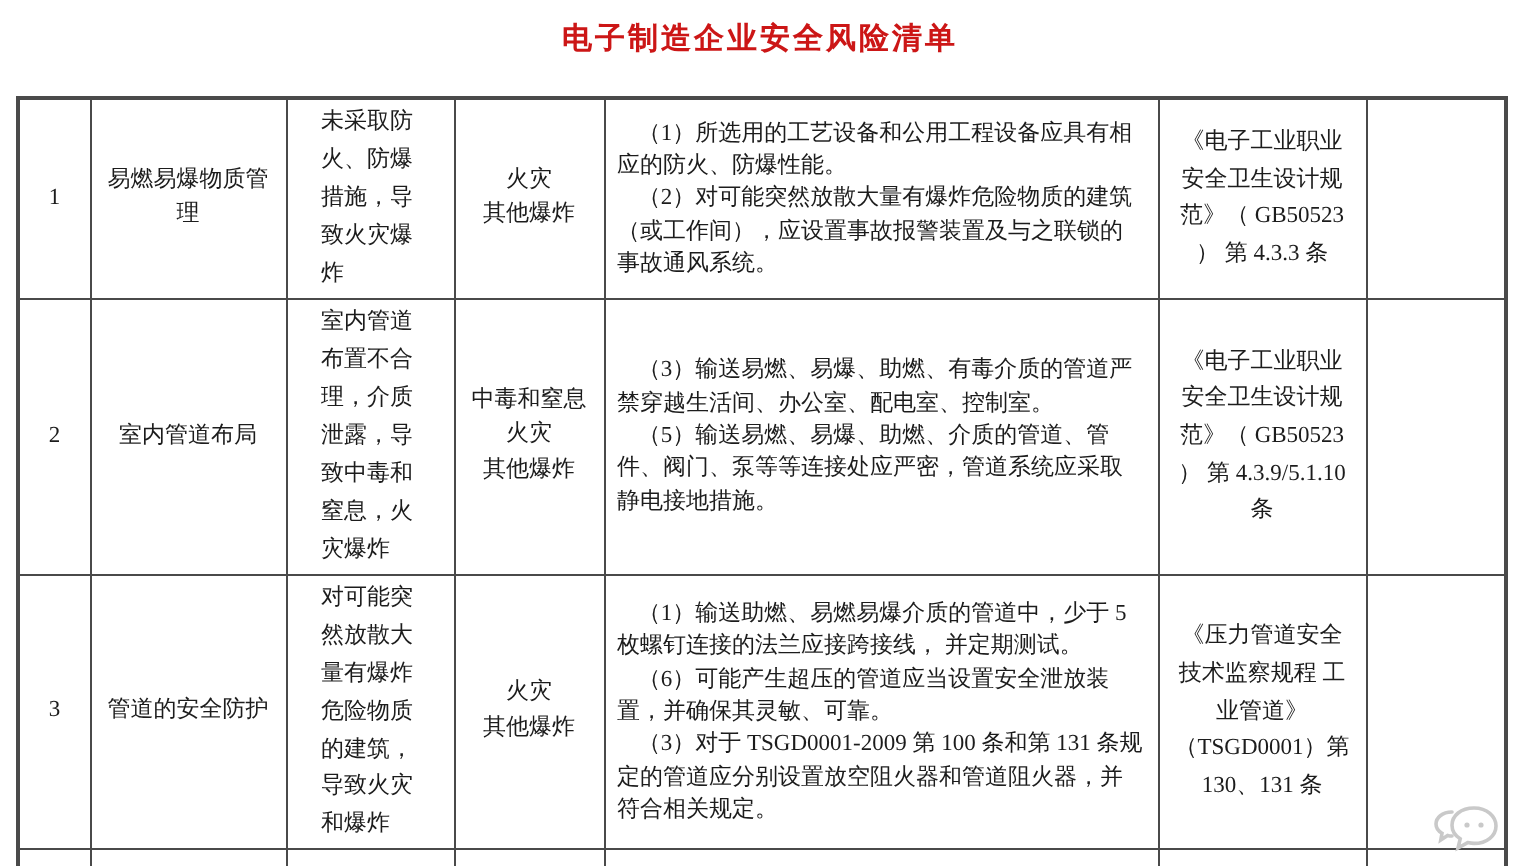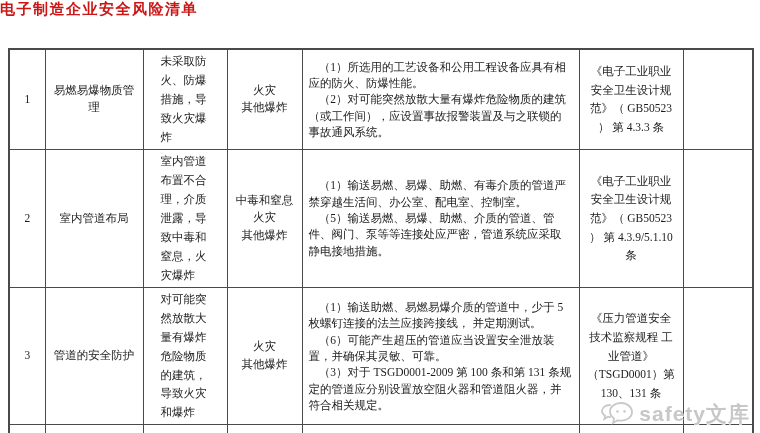--- a/index.html
+++ b/index.html
@@ -2,21 +2,21 @@
 <html><head>
 <meta charset="utf-8">
 <style>
   html,body{margin:0;padding:0;}
   body{
     width:760px;height:433px;overflow:hidden;position:relative;
     background:#ffffff;color:#1c1c1c;
     font-family:"Liberation Serif","DejaVu Serif",serif;
   }
   .doc-title{
-    text-align:left;
+    margin-top:10px;text-align:center;
     font-size:15px;font-weight:bold;letter-spacing:1.5px;
     color:#cc1616;
   }
   table.risk-table{
     position:absolute;left:8px;top:48px;width:744px;
     border-collapse:collapse;table-layout:fixed;
     border:2px solid #4a4a4a;
   }
   .risk-table th,.risk-table td{
     border:1px solid #4a4a4a;
@@ -90,21 +90,21 @@
   <tr class="r2">
     <td class="c-center">2</td>
     <td class="c-center">室内管道布局</td>
     <td class="c-hazard">室内管道布置不合理，介质泄露，导致中毒和窒息，火灾爆炸</td>
     <td class="c-center">
       <div class="acc-line">中毒和窒息</div>
       <div class="acc-line">火灾</div>
       <div class="acc-line">其他爆炸</div>
     </td>
     <td class="c-measures">
-      <div class="para">（1）输送易燃、易爆、助燃、有毒介质的管道严禁穿越生活间、办公室、配电室、控制室。</div>
+      <div class="para">（3）输送易燃、易爆、助燃、有毒介质的管道严禁穿越生活间、办公室、配电室、控制室。</div>
       <div class="para">（5）输送易燃、易爆、助燃、介质的管道、管件、阀门、泵等等连接处应严密，管道系统应采取静电接地措施。</div>
     </td>
     <td class="c-basis">《电子工业职业安全卫生设计规范》（ GB50523 ） 第 4.3.9/5.1.10 条</td>
     <td></td>
   </tr>
 
   <tr class="r3">
     <td class="c-center">3</td>
     <td class="c-center">管道的安全防护</td>
     <td class="c-hazard">对可能突然放散大量有爆炸危险物质的建筑， 导致火灾和爆炸</td>
@@ -139,14 +139,13 @@
 
 <div class="watermark">
   <span>
     <svg width="34" height="26" viewBox="0 0 34 26" fill="none">
       <path d="M10 4 C5 4 2 7 2 10 c0 2 1.2 3.6 3 4.6 L4.4 18 l3.4-2.3 c0.7 0.2 1.5 0.3 2.2 0.3" stroke="#c9c9c9" stroke-width="1.8" stroke-linecap="round" fill="none"></path>
       <path d="M21 2 c-6.5 0-11 3.8-11 8.6 0 2.8 1.6 5.2 4.1 6.8 L13 22 l4.8-2.7 c1 0.2 2.1 0.4 3.2 0.4 6.5 0 11-3.9 11-8.7 S27.5 2 21 2 Z" stroke="#c9c9c9" stroke-width="1.8" fill="#ffffff"></path>
       <circle cx="17.5" cy="10.5" r="1.3" fill="#c9c9c9"></circle>
       <circle cx="24.5" cy="10.5" r="1.3" fill="#c9c9c9"></circle>
     </svg>
   </span>
-  <span>safety文库</span>
 </div>
 
 </body></html>

